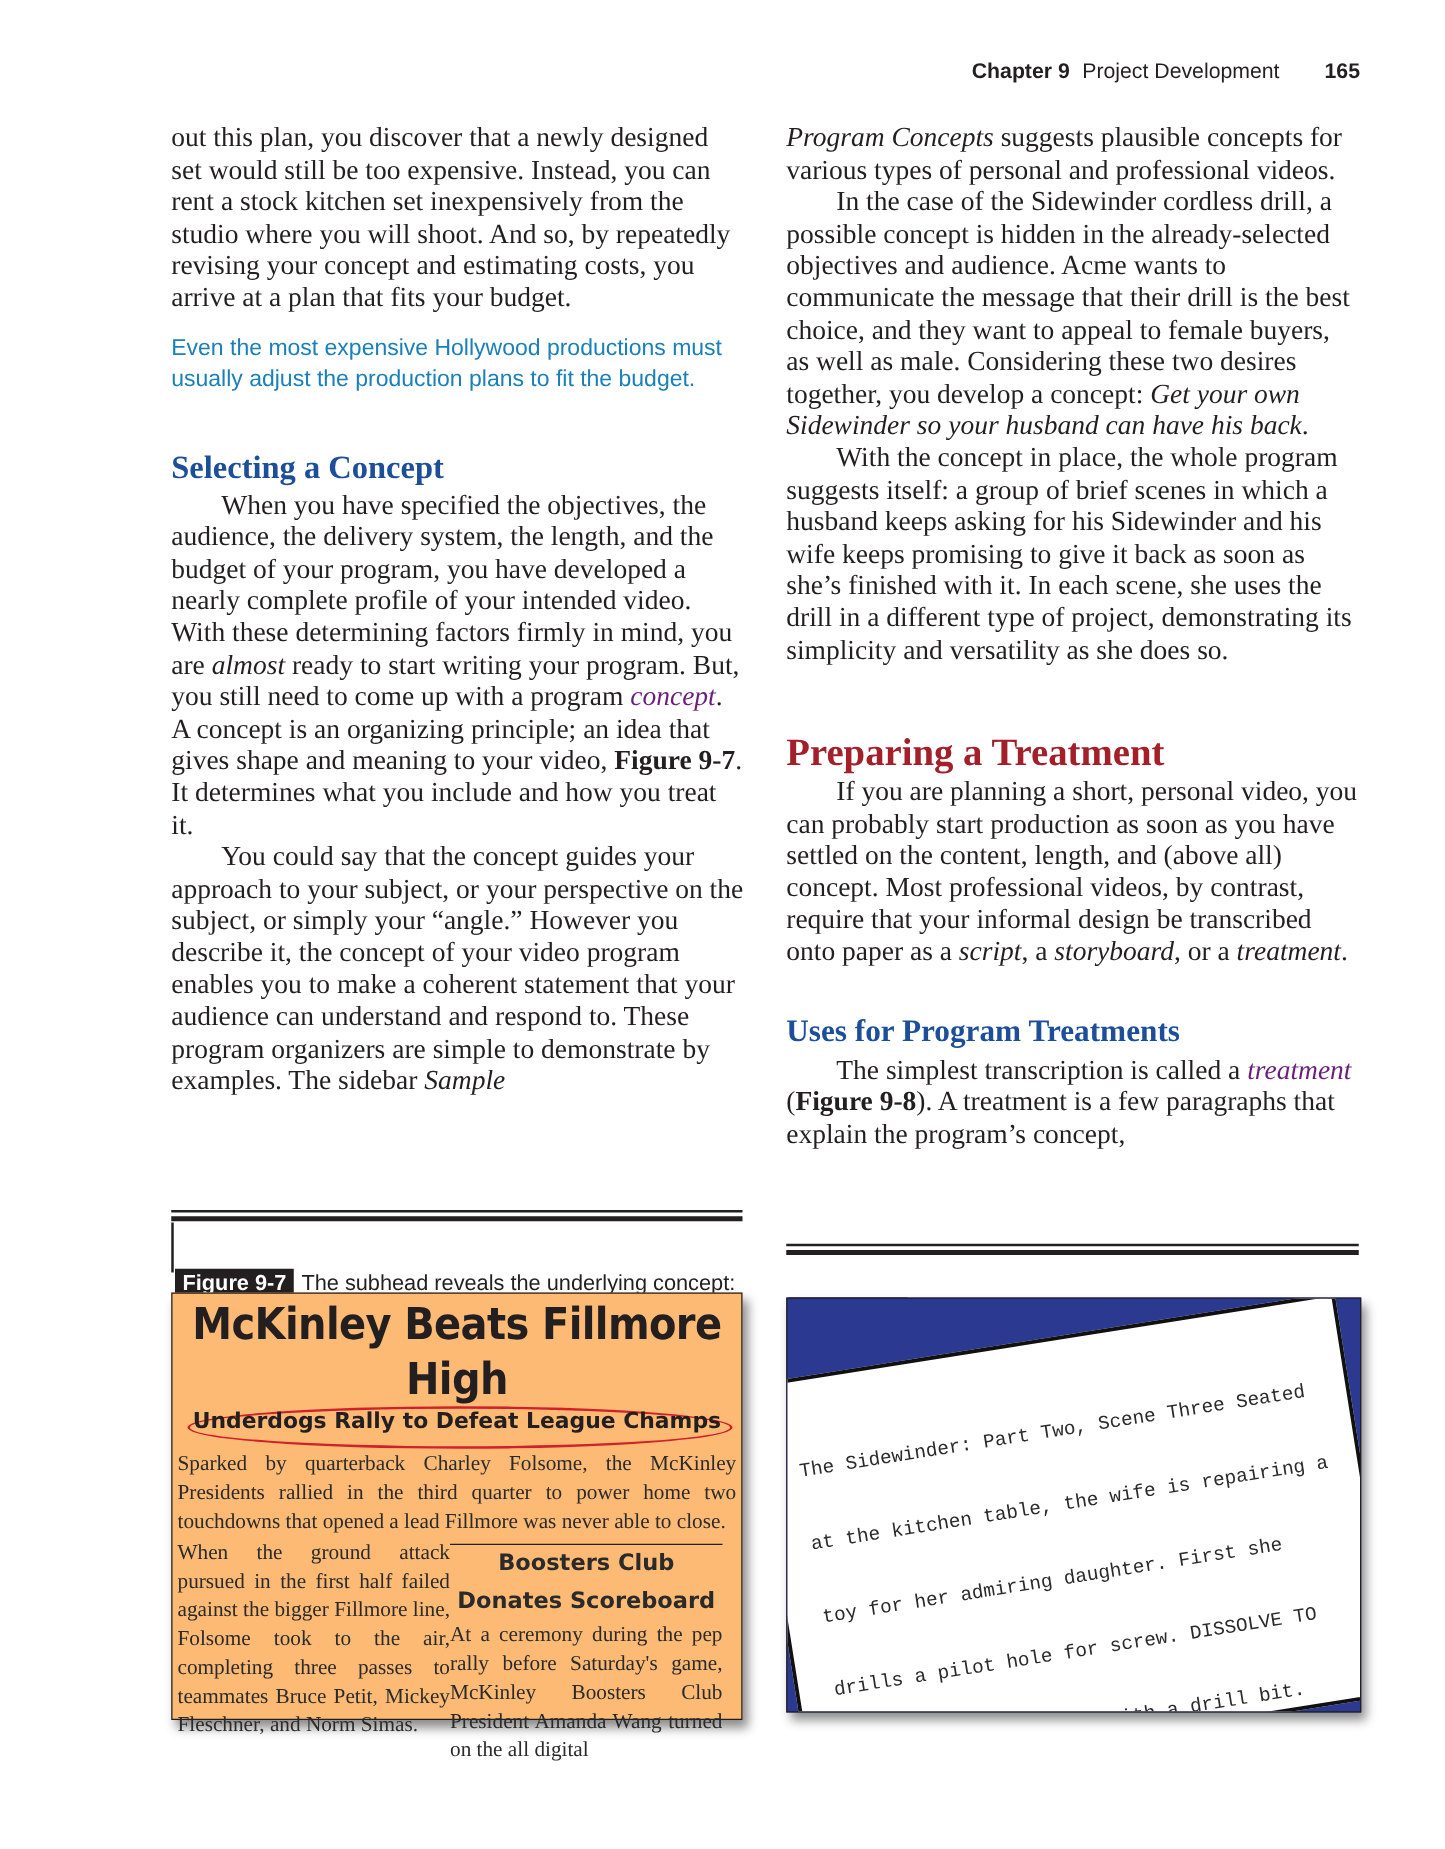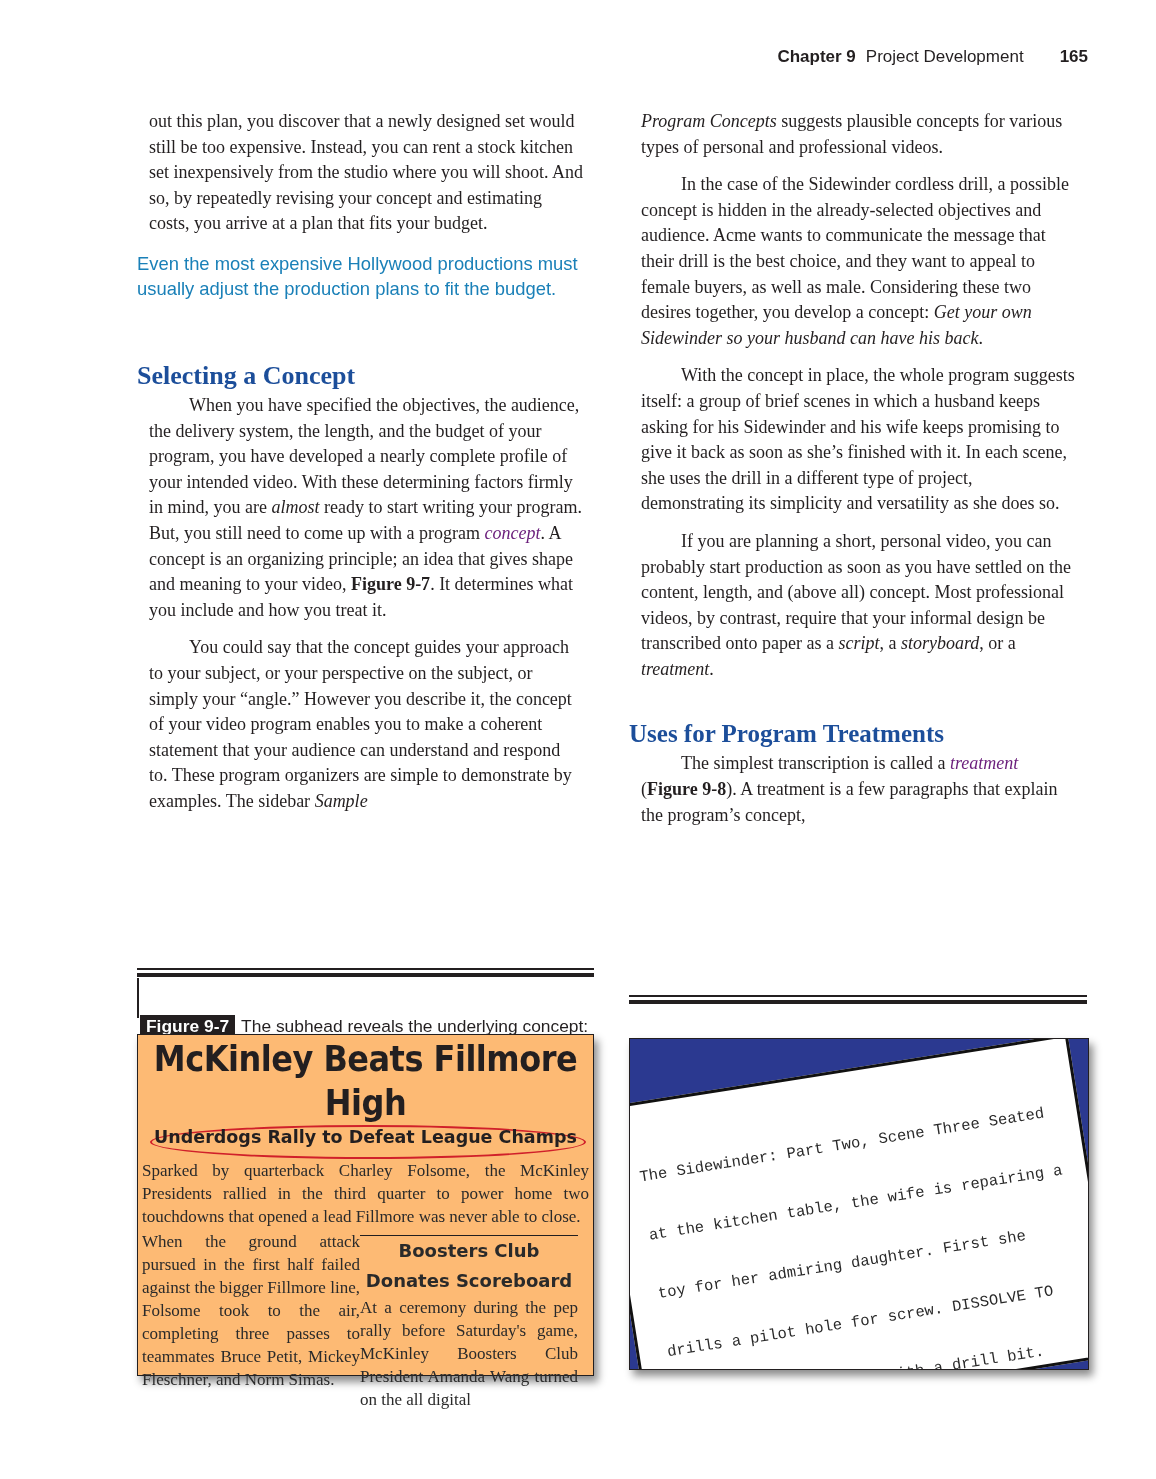--- a/index.html
+++ b/index.html
@@ -11,21 +11,21 @@
   
   .running-head { position: absolute; top: 47px; right: 68px; font-size: 17px; display: flex; gap: 0; align-items: baseline; }
   .running-head .chap { font-weight: bold; }
   .running-head .title { margin-left: 10px; }
   .running-head .page { font-weight: bold; margin-left: 36px; }
 
   .col { position: absolute; width: 458px; }
   .col-left { left: 137px; top: 97px; }
   .col-right { left: 629px; top: 97px; }
 
-  p.body { font-size: 18px; line-height: 25.6px; margin: 12px; }
+  p.body { font-size: 22px; line-height: 25.6px; margin: 0; }
   p.indent { text-indent: 40px; }
   .kw { color: #6b1f7c; font-weight: normal; font-style: italic; text-align: center; }
   .it { font-style: italic; }
   .b { font-weight: bold; }
 
   .callout { color: #1a80b8; font-size: 18.4px; line-height: 25px; margin: 14px 0 0 0; width: 450px; }
 
   h2.blue { color: #1c4e9a; font-size: 26px; font-weight: bold; margin: 0; line-height: 30px; }
   h1.red { color: #a3202a; font-size: 31px; font-weight: bold; margin: 0; line-height: 36px; }
   h2.blue2 { color: #1c4e9a; font-size: 25px; font-weight: bold; margin: 0; line-height: 30px; }
@@ -60,21 +60,21 @@
 <div class="running-head sans">
   <span class="chap">Chapter 9</span>
   <span class="title">Project Development</span>
   <span class="page">165</span>
 </div>
 
 <div class="col col-left">
   <p class="body serif">out this plan, you discover that a newly designed set would still be too expensive. Instead, you can rent a stock kitchen set inexpensively from the studio where you will shoot. And so, by repeatedly revising your concept and estimating costs, you arrive at a plan that fits your budget.</p>
   <p class="callout sans">Even the most expensive Hollywood productions must usually adjust the production plans to fit the budget.</p>
 
-  <h2 class="blue serif" style="margin-top:60px;">Selecting a Concept</h2>
+  <h2 class="blue serif" style="margin-top:44px;">Selecting a Concept</h2>
 
   <p class="body serif indent" style="margin-top:2px;"><span>When you have specified the objectives, the audience, the delivery system, the length, and the budget of your program, you have developed a nearly complete profile of your intended video. With these determining factors firmly in mind, you are </span><span class="it">almost</span><span> ready to start writing your program. But, you still need to come up with a program </span><span class="kw">concept</span><span>. A concept is an organizing principle; an idea that gives shape and meaning to your video, </span><span class="b">Figure 9-7</span><span>. It determines what you include and how you treat it.</span></p>
 
   <p class="body serif indent"><span>You could say that the concept guides your approach to your subject, or your perspective on the subject, or simply your “angle.” However you describe it, the concept of your video program enables you to make a coherent statement that your audience can understand and respond to. These program organizers are simple to demonstrate by examples. The sidebar </span><span class="it">Sample</span></p>
 </div>
 
 <div class="fig-rule" style="left:137px; top:968px; width:457px;"></div>
 <div class="fig-bar" style="left:137px; top:973px; width:457px;"></div>
 <div class="fig-rule" style="left:137px; top:978px; width:1.5px; height:40px;"></div>
 <div class="fig-caption sans" style="left:140px; top:1016px; width:450px;">
@@ -99,20 +99,21 @@
   </div>
 </div>
 
 <div class="col col-right">
   <p class="body serif"><span class="it">Program Concepts</span><span> suggests plausible concepts for various types of personal and professional videos.</span></p>
 
   <p class="body serif indent"><span>In the case of the Sidewinder cordless drill, a possible concept is hidden in the already-selected objectives and audience. Acme wants to communicate the message that their drill is the best choice, and they want to appeal to female buyers, as well as male. Considering these two desires together, you develop a concept: </span><span class="it">Get your own Sidewinder so your husband can have his back</span><span>.</span></p>
 
   <p class="body serif indent">With the concept in place, the whole program suggests itself: a group of brief scenes in which a husband keeps asking for his Sidewinder and his wife keeps promising to give it back as soon as she’s finished with it. In each scene, she uses the drill in a different type of project, demonstrating its simplicity and versatility as she does so.</p>
 
+  <h1 class="red serif" style="margin-top:52px;">Preparing a Treatment</h1>
 
   <p class="body serif indent"><span>If you are planning a short, personal video, you can probably start production as soon as you have settled on the content, length, and (above all) concept. Most professional videos, by contrast, require that your informal design be transcribed onto paper as a </span><span class="it">script</span><span>, a </span><span class="it">storyboard</span><span>, or a </span><span class="it">treatment</span><span>.</span></p>
 
   <h2 class="blue2 serif" style="margin-top:37px;">Uses for Program Treatments</h2>
 
   <p class="body serif indent" style="margin-top:2px;"><span>The simplest transcription is called a </span><span class="kw">treatment</span><span> (</span><span class="b">Figure 9-8</span><span>). A treatment is a few paragraphs that explain the program’s concept,</span></p>
 </div>
 
 <div class="fig-rule" style="left:629px; top:995px; width:458px;"></div>
 <div class="fig-bar" style="left:629px; top:1000px; width:458px;"></div>

